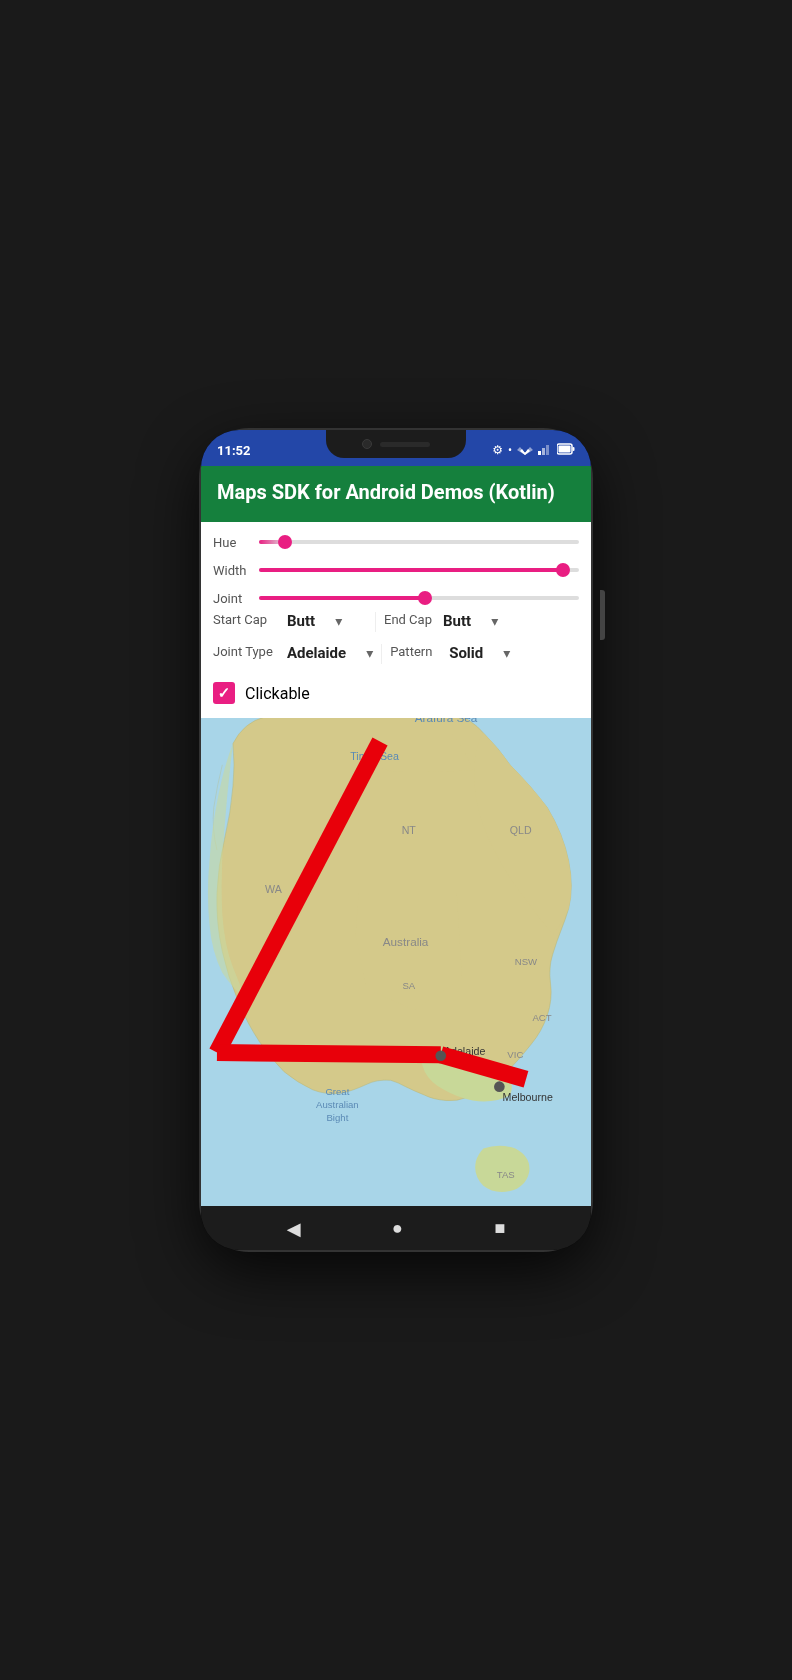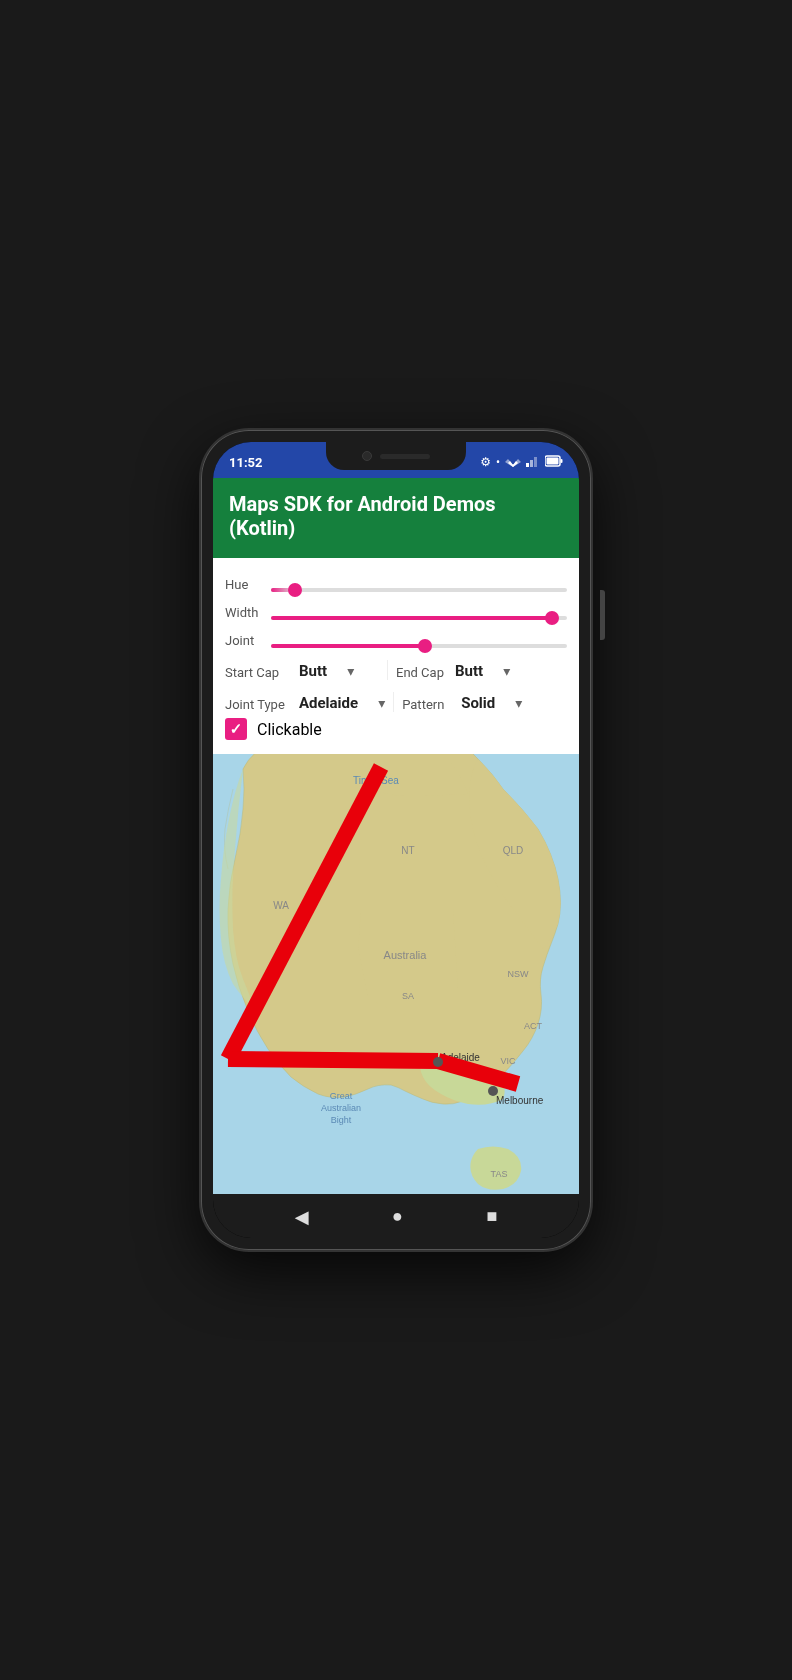--- a/index.html
+++ b/index.html
@@ -9,21 +9,20 @@
       justify-content: center;
       align-items: center;
       min-height: 100vh;
       font-family: 'Roboto', Arial, sans-serif;
     }
     .phone-outer {
       width: 390px;
       height: 820px;
       background: #1c1c1c;
       border-radius: 48px;
-      padding: 12px;
       box-shadow: 0 0 0 2px #333, 0 20px 60px rgba(0,0,0,0.8), inset 0 0 0 1px #555;
       position: relative;
     }
     .phone-inner {
       width: 100%;
       height: 100%;
       background: #000;
       border-radius: 38px;
       overflow: hidden;
       position: relative;
@@ -91,21 +90,21 @@
       font-size: 20px;
       font-weight: bold;
     }
     
     .controls-panel {
       background: white;
       padding: 6px 12px;
     }
     .slider-row {
       display: flex;
-      align-items: flex-end;
+      align-items: center;
       height: 28px;
       gap: 1px;
     }
     .slider-label {
       color: #555;
       font-size: 13px;
       width: 45px;
     }
     .slider-container {
       flex: 1;
@@ -125,21 +124,21 @@
       position: absolute;
       top: 50%;
       transform: translate(-50%, -50%);
       width: 14px;
       height: 14px;
       border-radius: 50%;
       background: #e91e82;
     }
     .dropdown-row {
       display: flex;
-      align-items: flex-end;
+      align-items: flex-start;
       height: 32px;
       gap: 4px;
     }
     .dropdown-label {
       color: #555;
       font-size: 13px;
       width: 70px;
     }
     .dropdown {
       display: flex;

